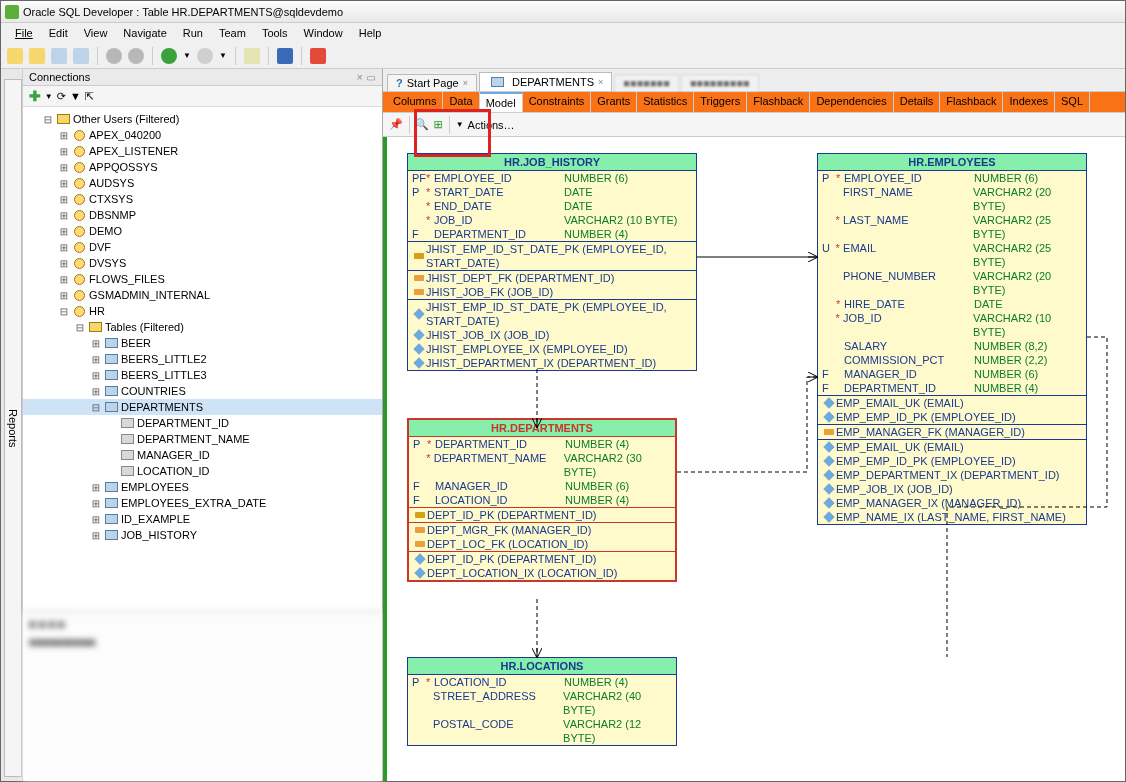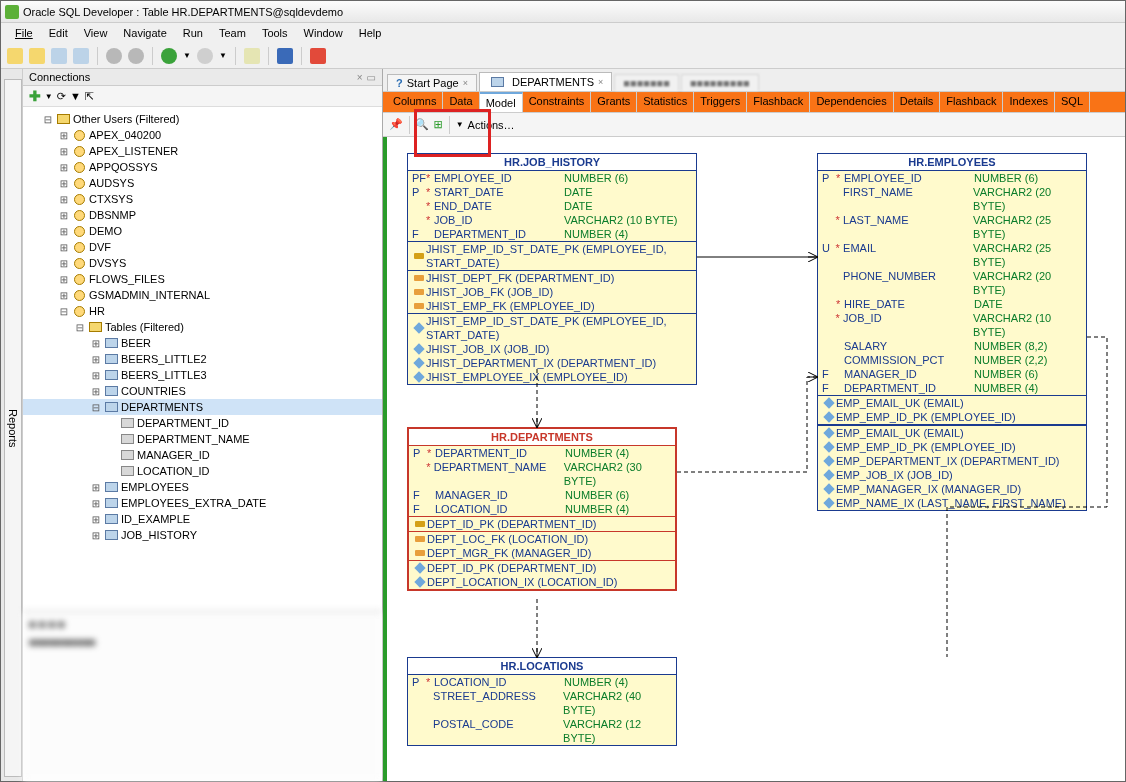--- a/index.html
+++ b/index.html
@@ -35,21 +35,21 @@
   .doctab.inactive { opacity:.5; filter: blur(1px);}
   .doctab .x { color:#888; font-size:9px;}
   .subtabs { background:#f97316; border-top:1px solid #ccc; border-bottom:1px solid #ccc; display:flex; padding:0 4px; }
   .subtab { padding:3px 6px; border-right:1px solid #ccc; }
   .subtab.active { background:#fff; border-top:2px solid #6fa8dc; }
   .subtoolbar { background:#f5f5f5; height:24px; display:flex; align-items:center; gap:4px; padding:0 6px; border-bottom:1px solid #ccc;}
   .red-box { position:absolute; border:3px solid #d22; pointer-events:none; }
   .diagram { flex:1; position:relative; overflow:hidden; background:#fff; border-left:4px solid #2a9b2a;}
   .erd { position:absolute; border:1px solid #1a3a8f; background:#fffacc; }
   .erd.sel { border:2px solid #c7372a; }
-  .erd-title { background:#ffffff; color:#1a3a8f; font-weight:bold; text-align:center; padding:2px 0; border-bottom:1px solid #1a3a8f;}
+  .erd-title { background:#86efac; color:#1a3a8f; font-weight:bold; text-align:center; padding:2px 0; border-bottom:1px solid #1a3a8f;}
   .erd.sel .erd-title { color:#c7372a; border-bottom-color:#c7372a;}
   .erd-sec { border-top:1px solid #1a3a8f; }
   .erd.sel .erd-sec { border-top-color:#c7372a;}
   .erd-row { display:flex; padding:0 4px; line-height:14px;}
   .erd-row .k { color:#1a3a8f; width:14px; }
   .erd-row .nm { color:#1a3a8f; flex:0 0 130px; }
   .erd-row .ty { color:#0a7c2a; }
   .erd-row .ast { color:#c33; width:8px;}
   .erd-row .ico { width:14px; display:inline-flex; align-items:center; justify-content:center; }
   .pkico { width:10px; height:6px; background:#d4a017; border-radius:1px;}
@@ -406,50 +406,44 @@
                 <span class="fkico"></span>
               </span>
               <span class="nm" style="flex:1">JHIST_DEPT_FK (DEPARTMENT_ID)</span>
             </div>
             <div class="erd-row">
               <span class="ico">
                 <span class="fkico"></span>
               </span>
               <span class="nm" style="flex:1">JHIST_JOB_FK (JOB_ID)</span>
             </div>
-            <div class="erd-row">
-              <span class="ico">
-                <span class="fkico"></span>
-              </span>
-              <span class="nm" style="flex:1">JHIST_EMP_FK (EMPLOYEE_ID)</span>
-            </div>
             <div class="erd-sec"></div>
             <div class="erd-row">
               <span class="ico">
                 <span class="unico"></span>
               </span>
               <span class="nm" style="flex:1">JHIST_EMP_ID_ST_DATE_PK (EMPLOYEE_ID, START_DATE)</span>
             </div>
             <div class="erd-row">
               <span class="ico">
                 <span class="unico"></span>
               </span>
               <span class="nm" style="flex:1">JHIST_JOB_IX (JOB_ID)</span>
             </div>
             <div class="erd-row">
               <span class="ico">
                 <span class="unico"></span>
               </span>
+              <span class="nm" style="flex:1">JHIST_EMPLOYEE_IX (EMPLOYEE_ID)</span>
+            </div>
+            <div class="erd-row">
+              <span class="ico">
+                <span class="unico"></span>
+              </span>
               <span class="nm" style="flex:1">JHIST_DEPARTMENT_IX (DEPARTMENT_ID)</span>
-            </div>
-            <div class="erd-row">
-              <span class="ico">
-                <span class="unico"></span>
-              </span>
-              <span class="nm" style="flex:1">JHIST_EMPLOYEE_IX (EMPLOYEE_ID)</span>
             </div>
           </div>
           <div class="erd" style="left: 430px; top: 16px; width: 270px;">
             <div class="erd-title">HR.EMPLOYEES</div>
             <div class="erd-row">
               <span class="k">P</span>
               <span class="ast">*</span>
               <span class="nm">EMPLOYEE_ID</span>
               <span class="ty">NUMBER (6)</span>
             </div>
@@ -520,20 +514,26 @@
               </span>
               <span class="nm" style="flex:1">EMP_EMAIL_UK (EMAIL)</span>
             </div>
             <div class="erd-row">
               <span class="ico">
                 <span class="unico"></span>
               </span>
               <span class="nm" style="flex:1">EMP_EMP_ID_PK (EMPLOYEE_ID)</span>
             </div>
             <div class="erd-sec"></div>
+            <div class="erd-row">
+              <span class="ico">
+                <span class="fkico"></span>
+              </span>
+              <span class="nm" style="flex:1">EMP_MANAGER_FK (MANAGER_ID)</span>
+            </div>
             <div class="erd-sec"></div>
             <div class="erd-row">
               <span class="ico">
                 <span class="unico"></span>
               </span>
               <span class="nm" style="flex:1">EMP_EMAIL_UK (EMAIL)</span>
             </div>
             <div class="erd-row">
               <span class="ico">
                 <span class="unico"></span>
@@ -558,21 +558,21 @@
               </span>
               <span class="nm" style="flex:1">EMP_MANAGER_IX (MANAGER_ID)</span>
             </div>
             <div class="erd-row">
               <span class="ico">
                 <span class="unico"></span>
               </span>
               <span class="nm" style="flex:1">EMP_NAME_IX (LAST_NAME, FIRST_NAME)</span>
             </div>
           </div>
-          <div class="erd sel" style="left: 20px; top: 290px; width: 270px;">
+          <div class="erd sel" style="left: 20px; top: 281px; width: 270px;">
             <div class="erd-title">HR.DEPARTMENTS</div>
             <div class="erd-row">
               <span class="k">P</span>
               <span class="ast">*</span>
               <span class="nm">DEPARTMENT_ID</span>
               <span class="ty">NUMBER (4)</span>
             </div>
             <div class="erd-row">
               <span class="k"></span>
               <span class="ast">*</span>
@@ -596,27 +596,27 @@
               <span class="ico">
                 <span class="pkico"></span>
               </span>
               <span class="nm" style="flex:1">DEPT_ID_PK (DEPARTMENT_ID)</span>
             </div>
             <div class="erd-sec"></div>
             <div class="erd-row">
               <span class="ico">
                 <span class="fkico"></span>
               </span>
+              <span class="nm" style="flex:1">DEPT_MGR_FK (MANAGER_ID)</span>
+            </div>
+            <div class="erd-row">
+              <span class="ico">
+                <span class="fkico"></span>
+              </span>
               <span class="nm" style="flex:1">DEPT_LOC_FK (LOCATION_ID)</span>
-            </div>
-            <div class="erd-row">
-              <span class="ico">
-                <span class="fkico"></span>
-              </span>
-              <span class="nm" style="flex:1">DEPT_MGR_FK (MANAGER_ID)</span>
             </div>
             <div class="erd-sec"></div>
             <div class="erd-row">
               <span class="ico">
                 <span class="unico"></span>
               </span>
               <span class="nm" style="flex:1">DEPT_ID_PK (DEPARTMENT_ID)</span>
             </div>
             <div class="erd-row">
               <span class="ico">

